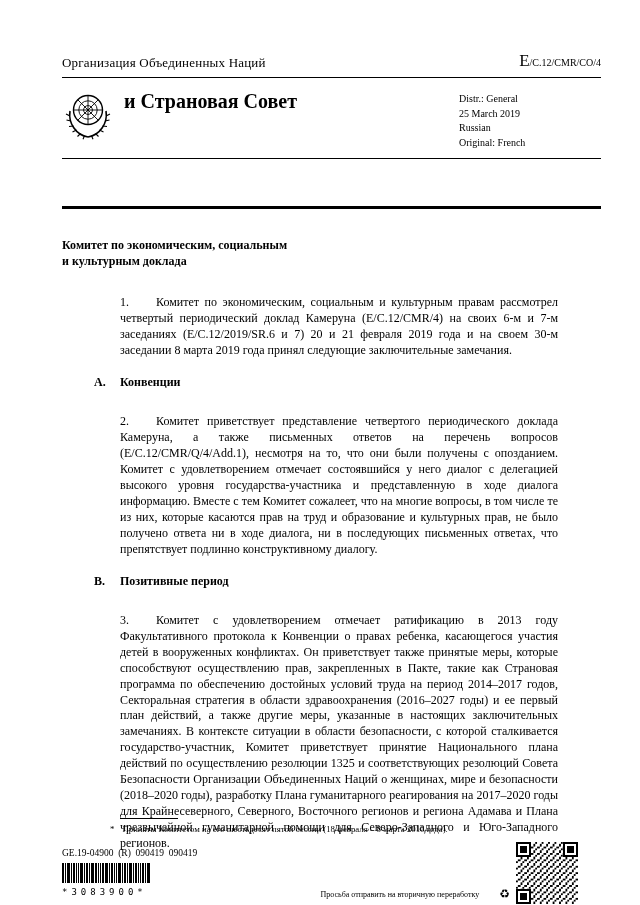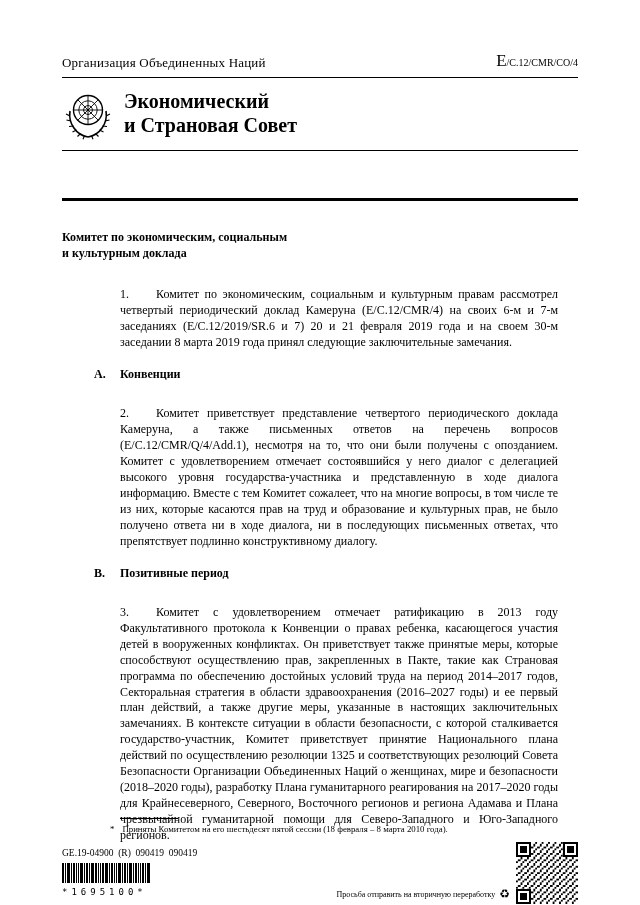--- a/index.html
+++ b/index.html
@@ -2,21 +2,21 @@
 <html><head>
 <meta charset="utf-8">
 <style>
   * { margin:0; padding:0; box-sizing:border-box; }
   html,body { background:#e8e8e8; }
   body { font-family:"Liberation Serif", serif; color:#000; }
   .page {
     position:relative; width:640px; height:905px; background:#ffffff;
     margin:0 auto; overflow:hidden;
   }
-  .content { padding:26px 62px 0 62px; }
+  .content { padding:26px 39px 0 62px; }
 
   
   .header-row { display:flex; justify-content:space-between; align-items:flex-end; }
   .org-name { font-size:13px; letter-spacing:0.2px; }
   .doc-symbol { font-size:10px;margin-top:25px; }
   .sym-big { font-size:17px; font-weight:normal; }
   .rule { border-top:1px solid #000; }
   .rule.head { margin-top:6px; }
   .rule.thick { border-top:3px solid #000; }
   .gap-between-rules { height:47px; }
@@ -43,21 +43,21 @@
   .footnote { position:absolute; left:120px; top:818px; width:438px; }
   .fn-rule { width:58px; border-top:1px solid #000; }
   .fn-line { font-size:8.8px; margin-top:5px; margin-left:-10px; }
   .fn-marker { margin-right:8px; }
 
   
   .ge-number { position:absolute; left:62px; top:848px; font-size:9.5px; white-space:pre; }
   .barcode { position:absolute; left:62px; top:863px; }
   .barcode-text { position:absolute; left:62px; top:887px; font-family:"DejaVu Sans Mono", monospace; font-size:9px; letter-spacing:4px; }
   .qr { position:absolute; left:516px; top:842px; width:62px; height:62px; }
-  .recycle-line { position:absolute; right:130px; top:888px; font-size:8px; display:flex; align-items:center; gap:4px; }
+  .recycle-line { position:absolute; right:130px; top:888px; font-size:8px; display:flex; align-items:center; gap:20px; }
   .recycle-glyph { font-family:"DejaVu Sans", sans-serif; font-size:12px; line-height:1; }
 </style>
 </head>
 <body>
 
 <div class="page">
   <div class="content">
 
     <div class="header-row">
       <div class="org-name">Организация Объединенных Наций</div>
@@ -78,22 +78,27 @@
             <line x1="15.8" y1="9.8" x2="36.2" y2="30.2" stroke-width="0.9"></line>
             <line x1="36.2" y1="9.8" x2="15.8" y2="30.2" stroke-width="0.9"></line>
             <path d="M8,21 C6,33 14,45 26,47" stroke-width="1.6"></path>
             <path d="M44,21 C46,33 38,45 26,47" stroke-width="1.6"></path>
             <path d="M8,26 l-4,-2 M9,31 l-4.5,-1 M11.5,36 l-4.5,0.5 M14.5,40 l-4,2 M18.5,43.5 l-3,3 M22.5,45.8 l-1.5,3.5" stroke-width="1.1"></path>
             <path d="M44,26 l4,-2 M43,31 l4.5,-1 M40.5,36 l4.5,0.5 M37.5,40 l4,2 M33.5,43.5 l3,3 M29.5,45.8 l1.5,3.5" stroke-width="1.1"></path>
           </g>
         </svg>
       </div>
       <div class="council">
-        <div>Экономический</div>
         <div>и Страновая Совет</div>
+      </div>
+      <div class="distr">
+        <div>Distr.: General</div>
+        <div>25 March 2019</div>
+        <div>Russian</div>
+        <div>Original: French</div>
       </div>
     </div>
     <div class="rule"></div>
     <div class="gap-between-rules"></div>
     <div class="rule thick"></div>
 
     <div class="committee">
       <div>Комитет по экономическим, социальным</div>
       <div>и культурным доклада</div>
     </div>
@@ -149,21 +154,21 @@
         <rect x="71" y="0" width="1" height="20"></rect>
           <rect x="73" y="0" width="2" height="20"></rect>
         <rect x="76" y="0" width="1" height="20"></rect>
           <rect x="78" y="0" width="1" height="20"></rect>
         <rect x="80" y="0" width="2" height="20"></rect>
           <rect x="83" y="0" width="1" height="20"></rect>
         <rect x="85" y="0" width="3" height="20"></rect>
       </g>
     </svg>
   </div>
-  <div class="barcode-text">*1695100*</div>
+  <div class="barcode-text">*3083900*</div>
 
   <div class="qr">
     <svg width="62" height="62" viewBox="0 0 29 29" shape-rendering="crispEdges" aria-hidden="true">
       <defs>
         <pattern id="qrp" width="3" height="3" patternUnits="userSpaceOnUse">
           <rect x="0" y="0" width="1" height="1" fill="#000"></rect>
           <rect x="2" y="1" width="1" height="1" fill="#000"></rect>
           <rect x="1" y="2" width="1" height="1" fill="#000"></rect>
         </pattern>
       </defs>

